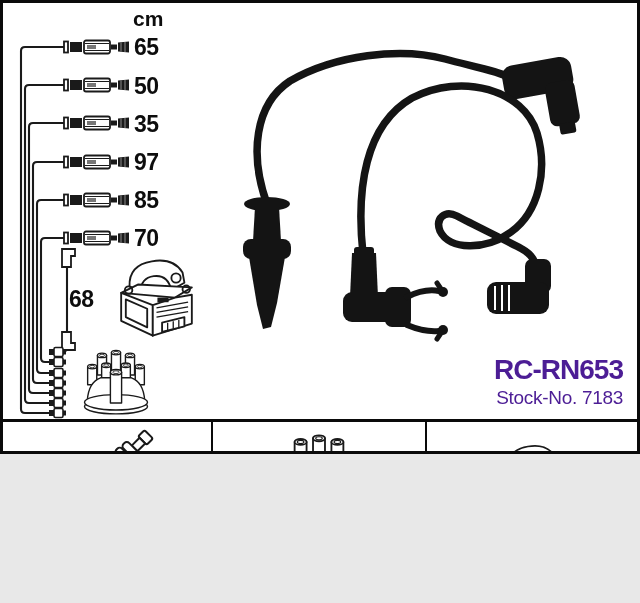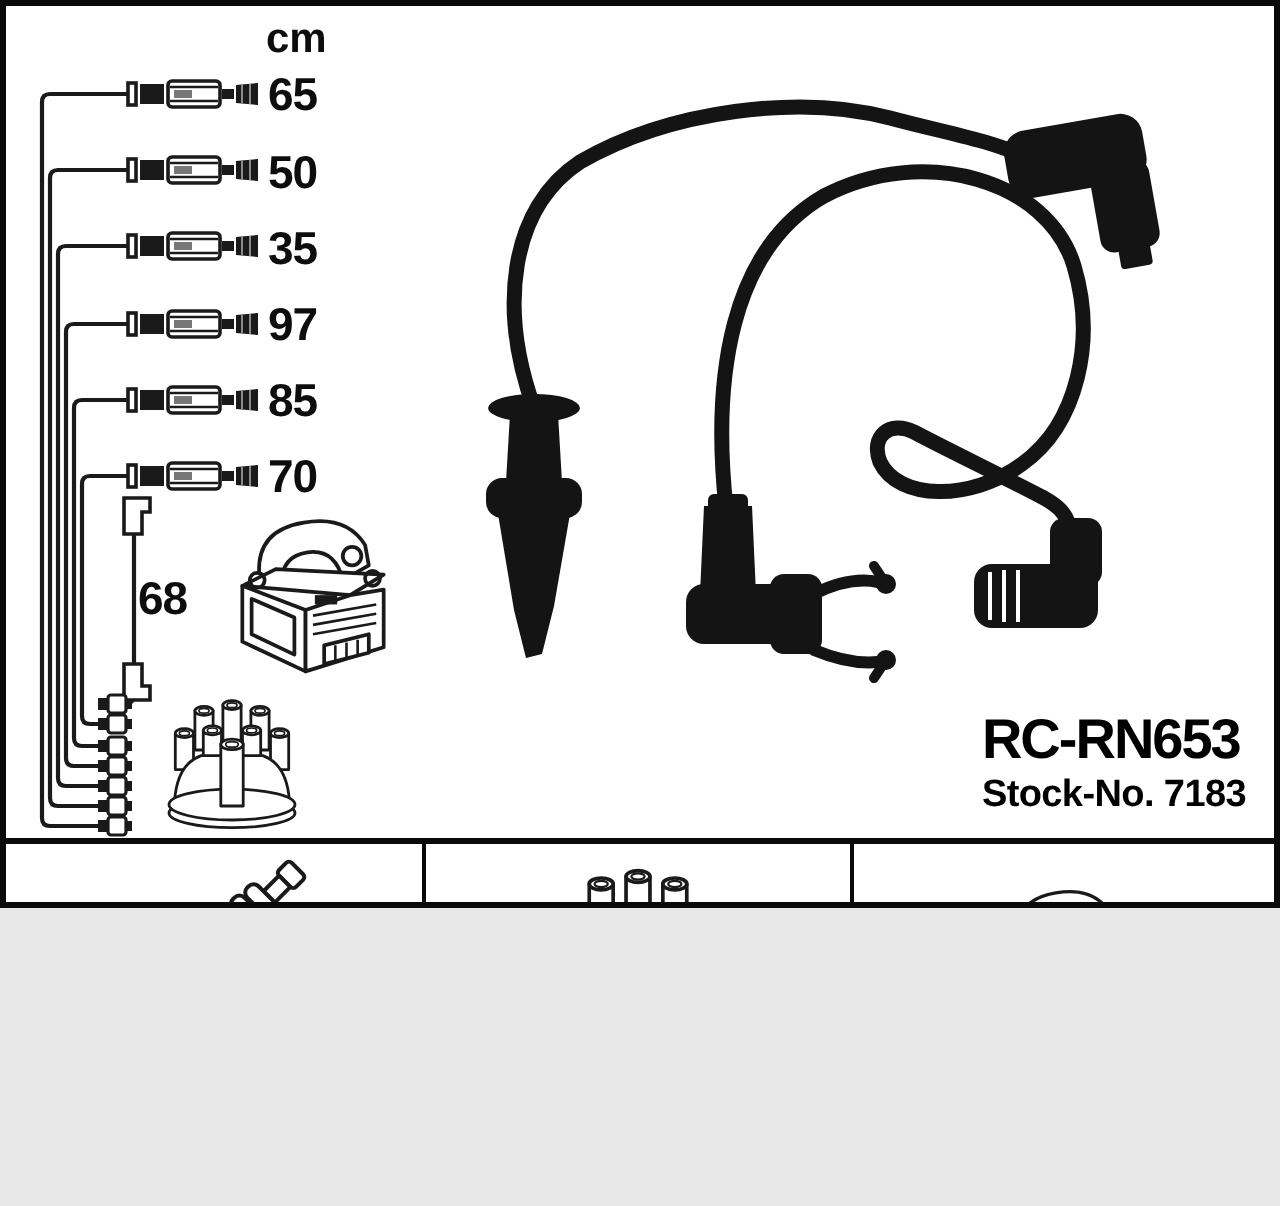--- a/index.html
+++ b/index.html
@@ -4,23 +4,23 @@
 <style>
   html,body{margin:0;padding:0;background:#e8e8e8;}
   .frame{
     position:relative;width:640px;height:454px;box-sizing:border-box;
     background:#ffffff;border:3px solid #0a0a0a;overflow:hidden;
     font-family:"Liberation Sans", sans-serif;
   }
   svg{display:block;}
   .schematic{position:absolute;left:2px;top:2px;}
   .photo{position:absolute;left:212px;top:34px;}
-  .product-id{position:absolute;right:14px;top:352px;color:#000000;}
+  .product-id{position:absolute;right:14px;top:352px;text-align:right;color:#4c1d95;}
   .product-code{font-size:28px;font-weight:bold;letter-spacing:-1px;line-height:1.05;}
-  .stock-line{font-size:19px;font-weight:bold;letter-spacing:-0.3px;margin-top:3px;}
+  .stock-line{font-size:19px;font-weight:normal;letter-spacing:-0.3px;margin-top:3px;}
   .stock-line span{display:inline;}
   .bottom-grid{
     position:absolute;left:0;right:0;top:416px;bottom:0;
     border-top:3px solid #0a0a0a;
     display:grid;grid-template-columns:210px 214px auto;grid-template-rows:109px auto;
   }
   .cell{display:flex;align-items:center;justify-content:center;background:#fff;}
   .cell.cb{border-bottom:2px solid #8a8a8a;}
   .cell.cr{border-right:2px solid #0a0a0a;}
   .num{font-family:"Liberation Sans",sans-serif;font-weight:bold;font-size:23px;fill:#0d0d0d;letter-spacing:-0.5px;}

